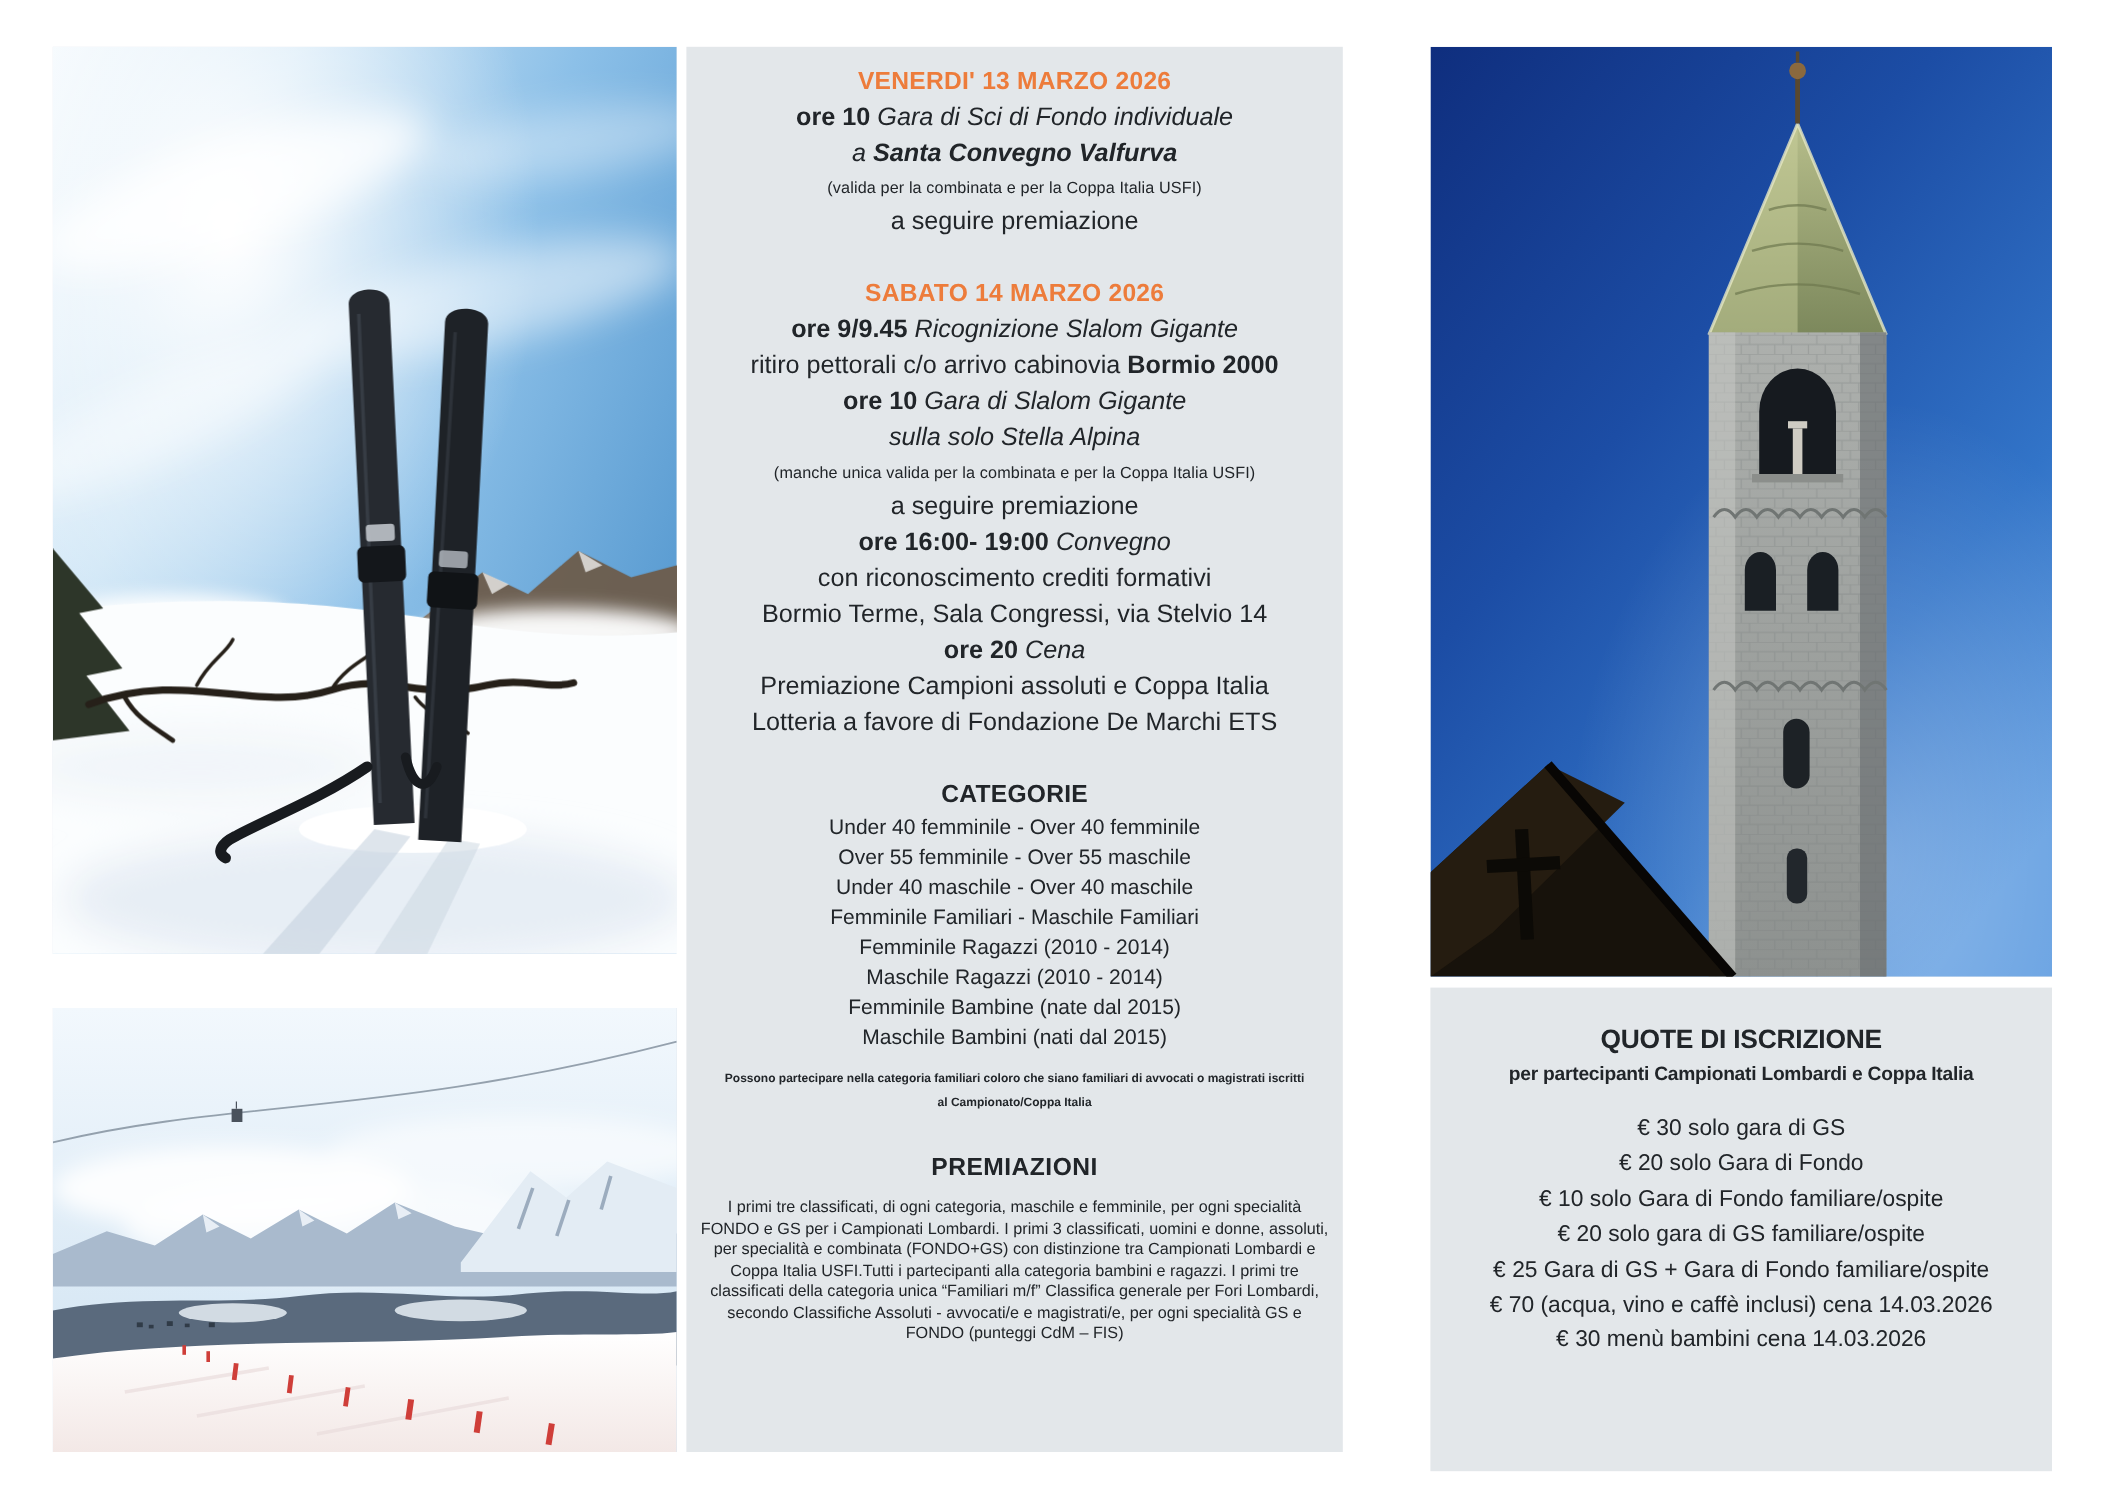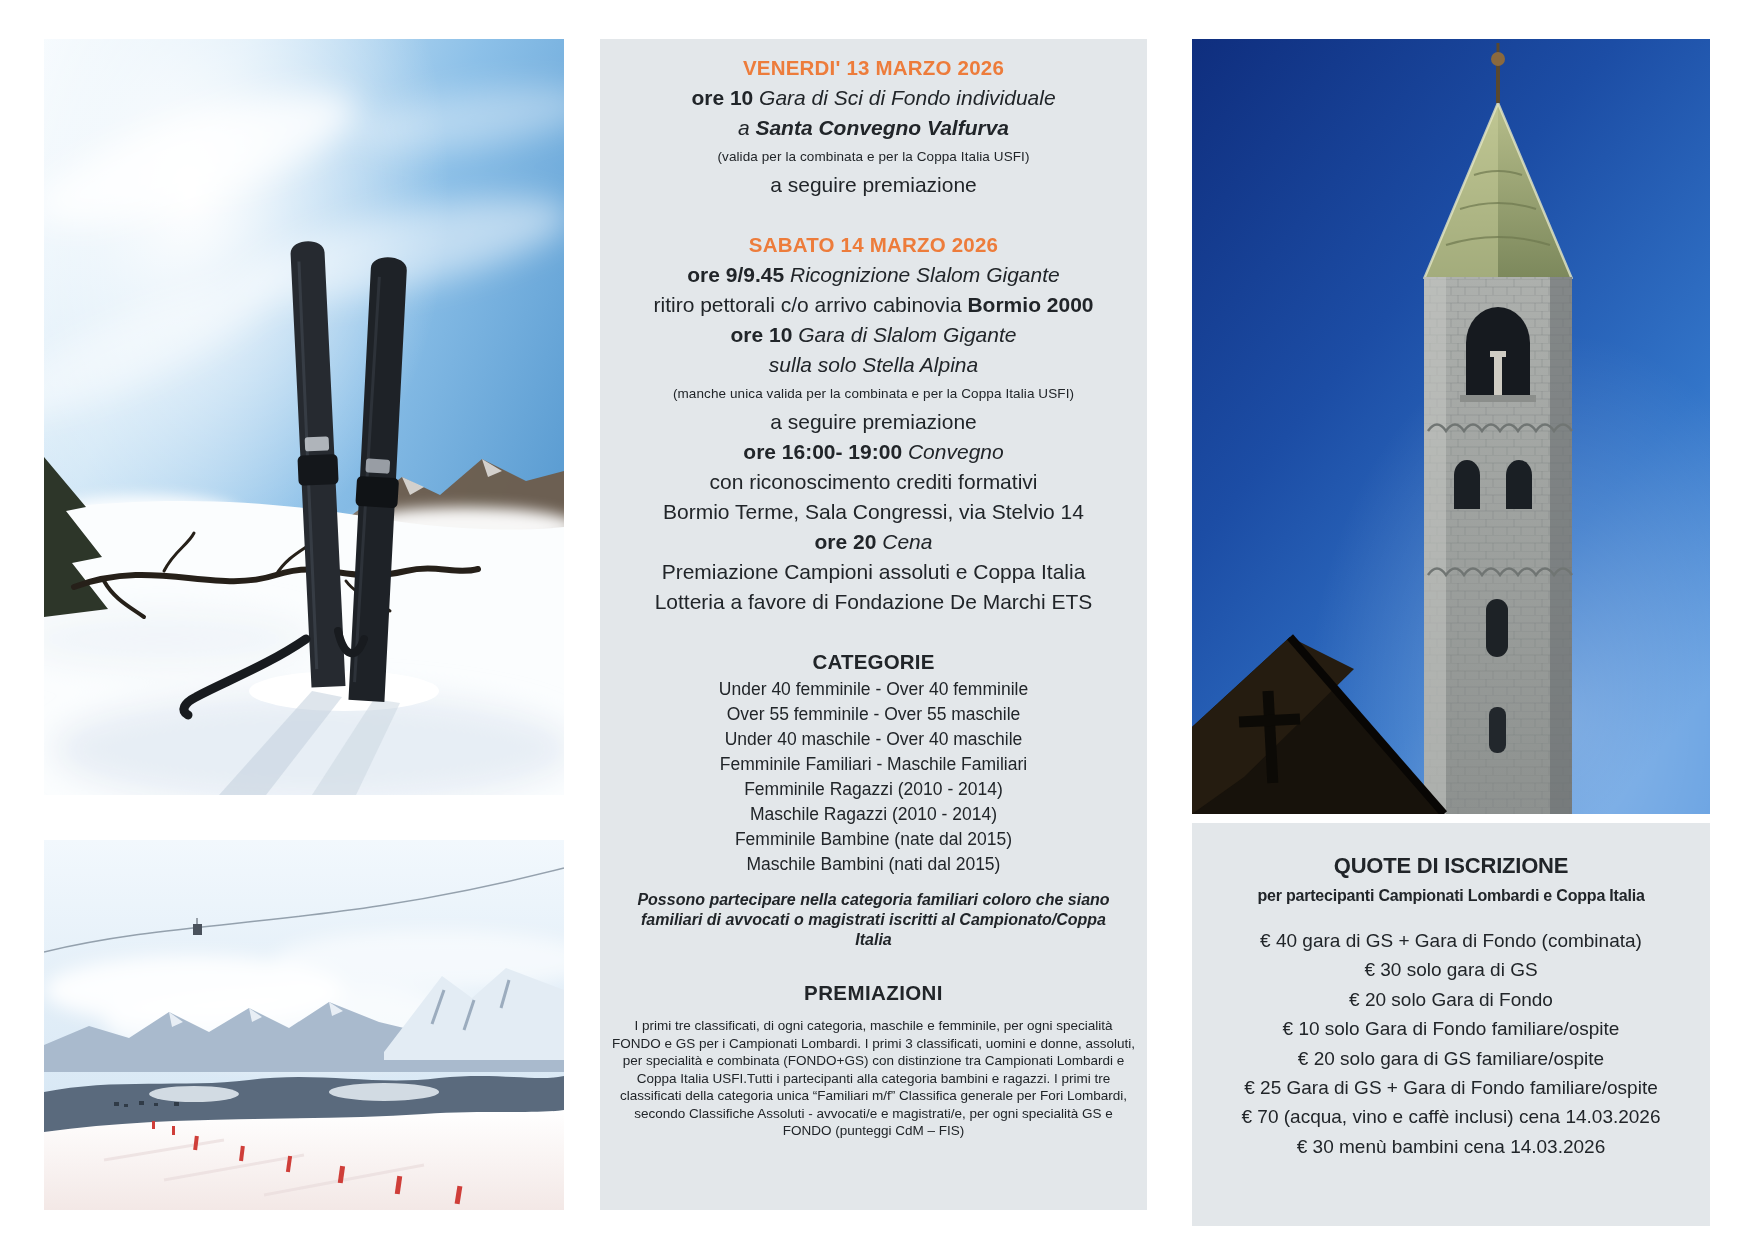--- a/index.html
+++ b/index.html
@@ -3,32 +3,32 @@
 <meta charset="utf-8">
 <style>
   html,body{margin:0;padding:0;background:#fff}
   .page{position:relative;width:1755px;height:1241px;background:#ffffff;
         font-family:"Liberation Sans",sans-serif;color:#212529;overflow:hidden}
   .photo{position:absolute;overflow:hidden;background:#dfe7ee}
   #photo-skis{left:44px;top:39px;width:520px;height:756px}
   #photo-slope{left:44px;top:840px;width:520px;height:370px}
   #photo-tower{left:1192px;top:39px;width:518px;height:775px}
   .panel{position:absolute;background:#e3e7ea;box-sizing:border-box;text-align:center}
-  #panel-program{left:600px;top:39px;width:547px;height:1171px;padding:14px 12px}
+  #panel-program{left:572px;top:39px;width:547px;height:1171px;padding:14px 12px}
   #panel-fees{left:1192px;top:823px;width:518px;height:403px;padding:28px 10px}
   .sec .line{font-size:21px;line-height:30px;white-space:normal}
   .sec .line.sm{font-size:13.5px;line-height:27px;letter-spacing:.1px}
   .sec-categorie .line{font-size:17.5px;line-height:25px}
   .sec .line.hd{font-size:20.5px;line-height:30px;font-weight:700;letter-spacing:.2px}
   .line .b{font-weight:700}
   .line .i{font-style:italic}
   .orange, .line.hd.orange{color:#ed7c3b}
   .sec-sabato{margin-top:30px}
   .sec-categorie{margin-top:30px}
-  .note{font-size:16px;line-height:20px;font-weight:700;font-style:italic;
+  .note{font-size:10px;line-height:20px;font-weight:700;
         max-width:488px;margin:13px auto 0}
   .sec-prem{margin-top:28px}
   .sec-prem .hd{font-size:20.5px;line-height:30px;font-weight:700;letter-spacing:.4px}
   .para{font-size:13.5px;line-height:17.5px;max-width:524px;margin:9px auto 0}
   .fees-title{font-size:22px;line-height:30px;font-weight:700;letter-spacing:-.2px}
   .fees-subtitle{font-size:16px;line-height:30px;font-weight:700;letter-spacing:-.2px}
   .fee-list{margin-top:15px}
   .fee-list .line{font-size:19px;line-height:29.4px}
 </style>
 </head>
@@ -263,21 +263,20 @@
           <rect x="48" y="676" width="61" height="11" fill="#0c0a06"></rect>
         </g>
       </g>
     </svg>
   </div>
 
   <div class="panel" id="panel-fees">
     <div class="fees-title">QUOTE DI ISCRIZIONE</div>
     <div class="fees-subtitle">per partecipanti Campionati Lombardi e Coppa Italia</div>
     <div class="fee-list">
-        <div class="line"><span>€ 40 gara di GS + Gara di Fondo (combinata)</span></div>
         <div class="line"><span>€ 30 solo gara di GS</span></div>
         <div class="line"><span>€ 20 solo Gara di Fondo</span></div>
         <div class="line"><span>€ 10 solo Gara di Fondo familiare/ospite</span></div>
         <div class="line"><span>€ 20 solo gara di GS familiare/ospite</span></div>
         <div class="line"><span>€ 25 Gara di GS + Gara di Fondo familiare/ospite</span></div>
         <div class="line"><span>€ 70 (acqua, vino e caffè inclusi) cena 14.03.2026</span></div>
         <div class="line"><span>€ 30 menù bambini cena 14.03.2026</span></div>
       </div>
   </div>
 

